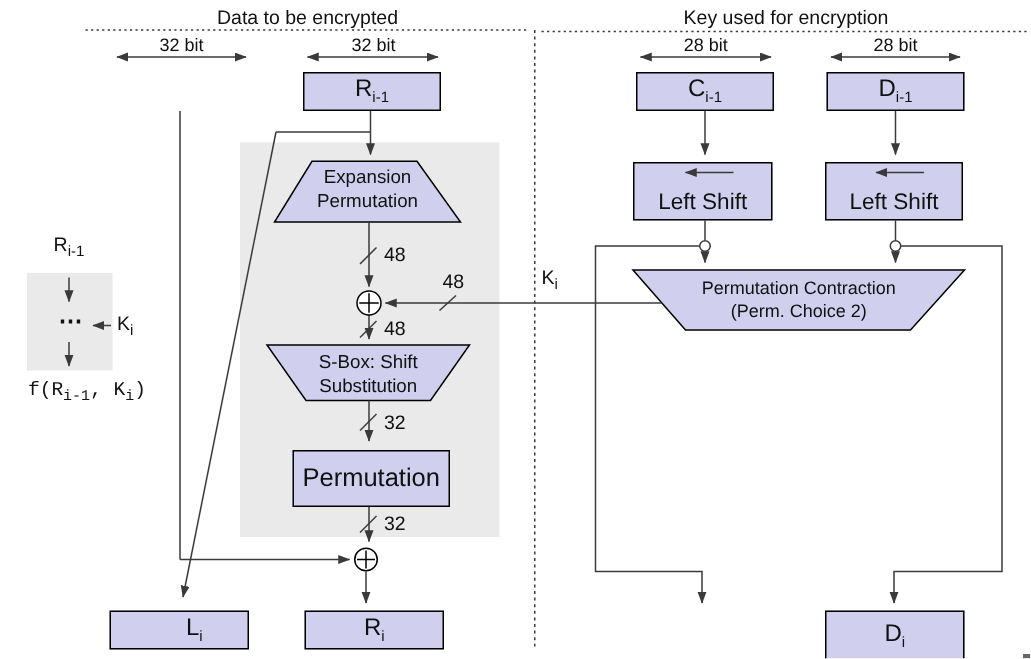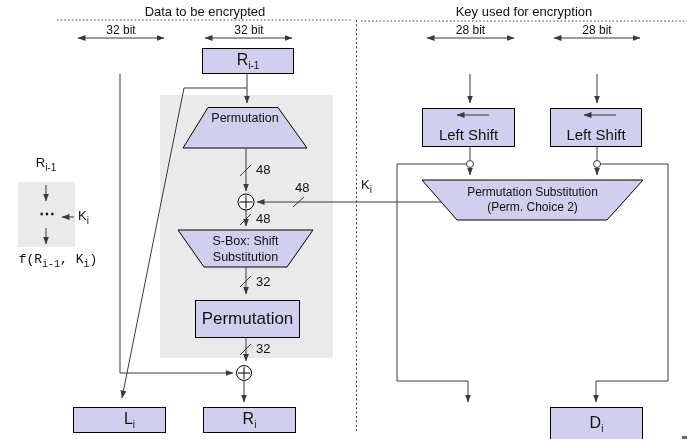--- a/index.html
+++ b/index.html
@@ -25,20 +25,26 @@
 </head>
 <body>
 
 <div class="stage">
 
   <div class="panel" style="left:18px;top:182px;width:57px;height:65px;"></div>
   <div class="panel" style="left:160px;top:95px;width:173px;height:263px;"></div>
 
   <div class="box" style="left:202px;top:48px;width:92px;height:26px;">
     <span><span>R</span><sub>i-1</sub></span>
+  </div>
+  <div class="box" style="left:424px;top:48px;width:92px;height:26px;">
+    <span><span>C</span><sub>i-1</sub></span>
+  </div>
+  <div class="box" style="left:551px;top:48px;width:92px;height:26px;">
+    <span><span>D</span><sub>i-1</sub></span>
   </div>
 
   <div class="box" style="left:73px;top:407px;width:93px;height:26px;padding-left:20px;">
     <span><span>L</span><sub>i</sub></span>
   </div>
   <div class="box" style="left:203px;top:407px;width:93px;height:26px;">
     <span><span>R</span><sub>i</sub></span>
   </div>
   <div class="box" style="left:550px;top:407px;width:93px;height:34px;">
     <span><span>D</span><sub>i</sub></span>
@@ -139,28 +145,29 @@
 
   <div class="lbl title ctr" style="left:57px;top:4px;width:296px;">Data to be encrypted</div>
   <div class="lbl title ctr" style="left:361px;top:4px;width:326px;">Key used for encryption</div>
 
   <div class="lbl bits ctr" style="left:76px;top:23px;width:90px;">32 bit</div>
   <div class="lbl bits ctr" style="left:203px;top:23px;width:92px;">32 bit</div>
   <div class="lbl bits ctr" style="left:425px;top:23px;width:91px;">28 bit</div>
   <div class="lbl bits ctr" style="left:552px;top:23px;width:90px;">28 bit</div>
 
   <div class="lbl trap" style="left:183px;top:110px;width:124px;">
+    <div>Expansion</div>
     <div>Permutation</div>
   </div>
   <div class="lbl trap" style="left:178px;top:233px;width:135px;">
     <div>S-Box: Shift</div>
     <div>Substitution</div>
   </div>
   <div class="lbl trap small" style="left:422px;top:185px;width:221px;">
-    <div>Permutation Substitution</div>
+    <div>Permutation Contraction</div>
     <div>(Perm. Choice 2)</div>
   </div>
 
   <div class="lbl num" style="left:256px;top:162px;">48</div>
   <div class="lbl num" style="left:295px;top:180px;">48</div>
   <div class="lbl num" style="left:256px;top:211px;">48</div>
   <div class="lbl num" style="left:256px;top:274px;">32</div>
   <div class="lbl num" style="left:256px;top:341px;">32</div>
 
   <div class="lbl num" style="left:361px;top:177px;"><span>K</span><sub>i</sub></div>

